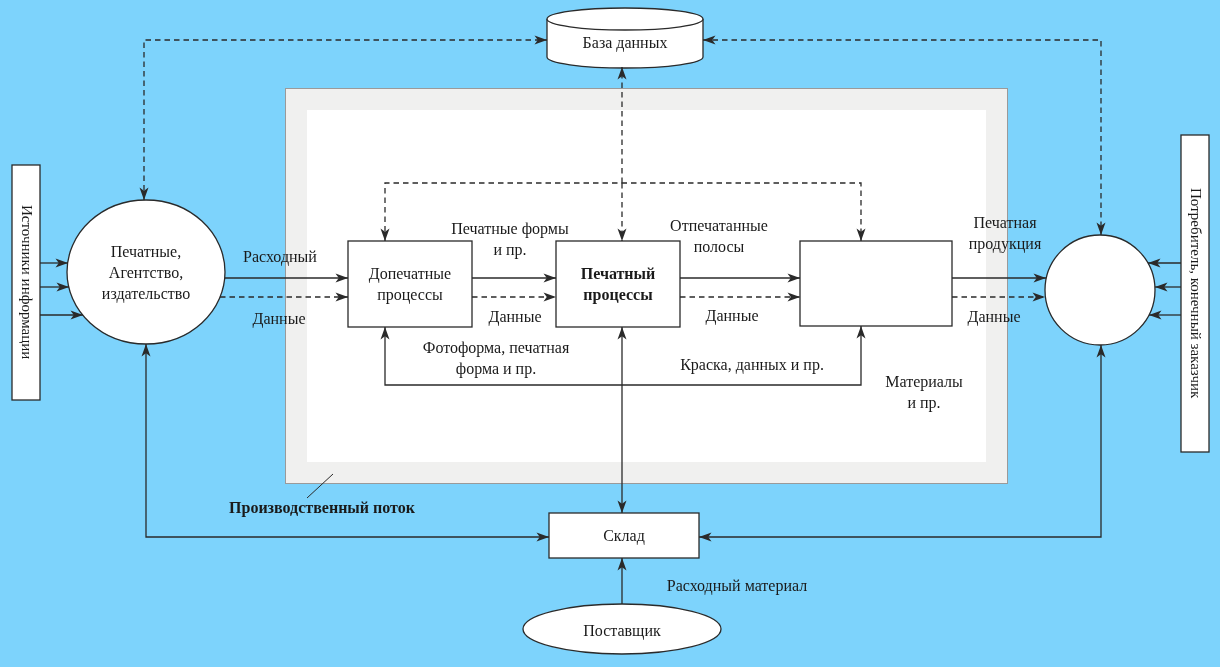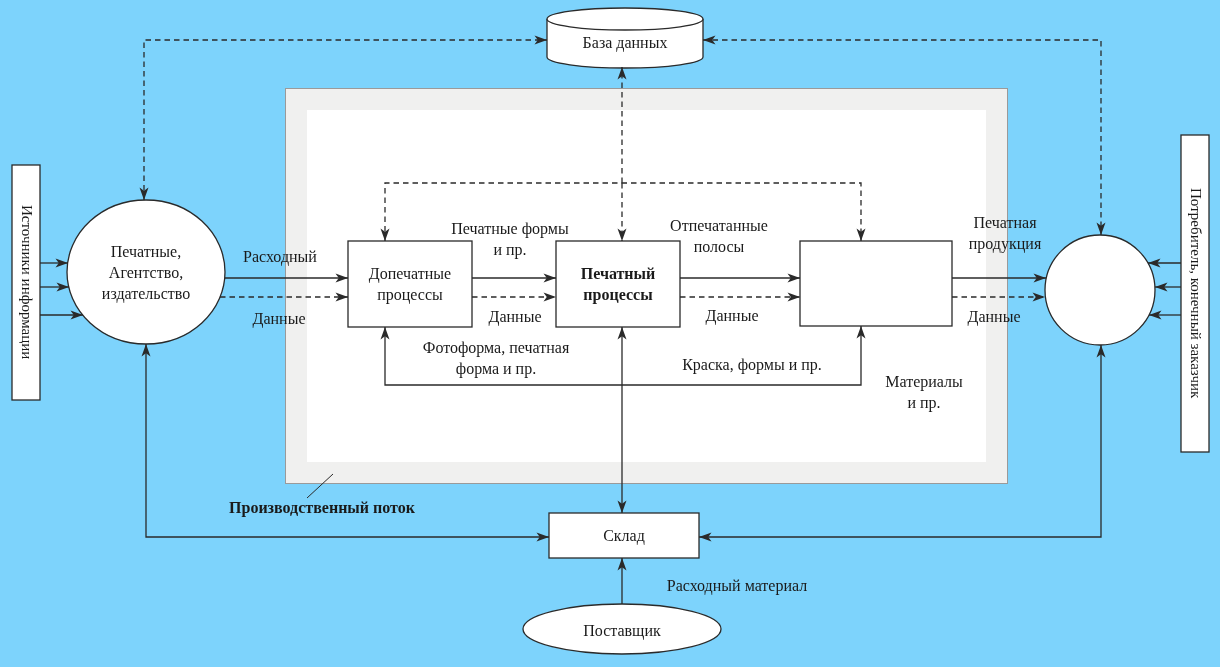--- a/index.html
+++ b/index.html
@@ -138,21 +138,21 @@
   <div class="lbl" style="left:1005px;top:233px;">
     <span>Печатная</span>
     <span>продукция</span>
   </div>
   <div class="lbl" style="left:994px;top:316px;">Данные</div>
 
   <div class="lbl" style="left:496px;top:358px;">
     <span>Фотоформа, печатная</span>
     <span>форма и пр.</span>
   </div>
-  <div class="lbl" style="left:752px;top:364px;">Краска, формы и пр.</div>
+  <div class="lbl" style="left:752px;top:364px;">Краска, данных и пр.</div>
 
   <div class="lbl" style="left:924px;top:392px;">
     <span>Материалы</span>
     <span>и пр.</span>
   </div>
 
   <div class="lbl bold pf" style="left:322px;top:507px;">Производственный поток</div>
   <div class="lbl" style="left:737px;top:585px;">Расходный материал</div>
 
 </div>

